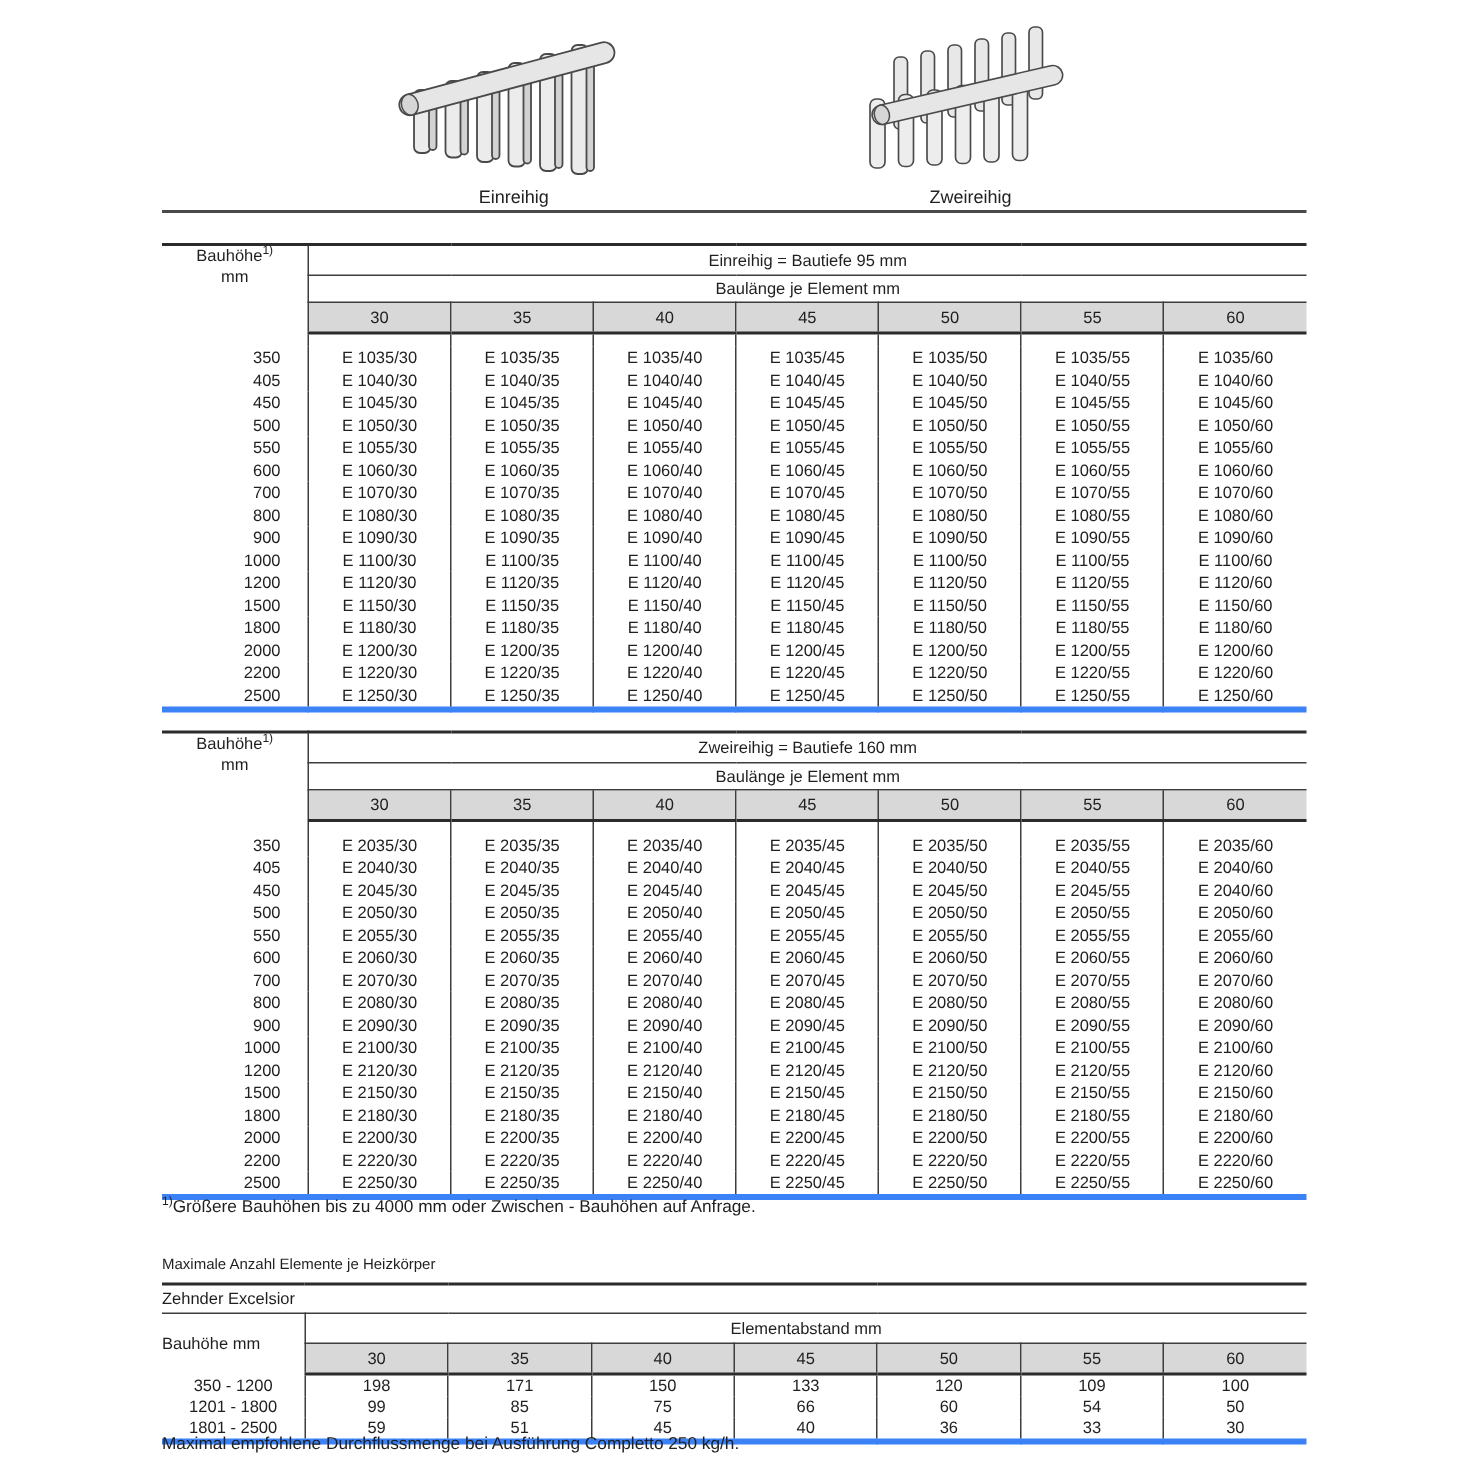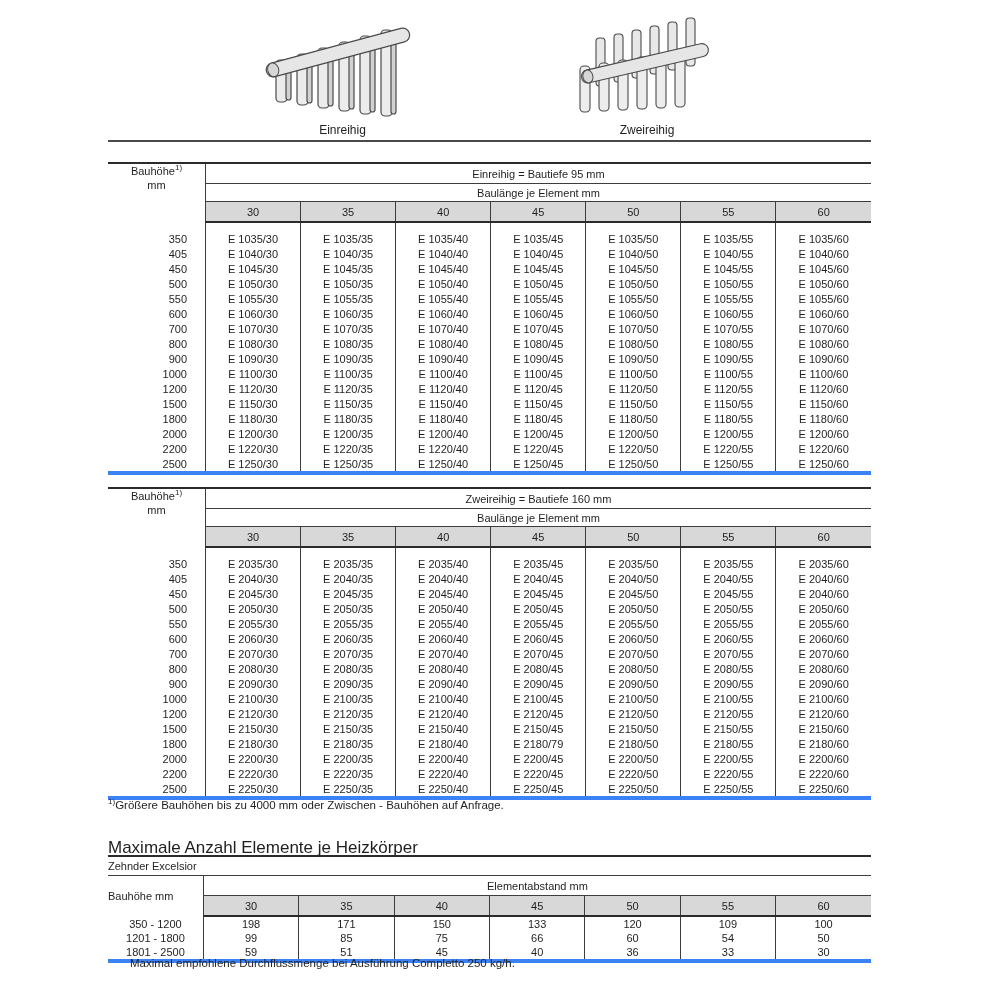--- a/index.html
+++ b/index.html
@@ -30,22 +30,22 @@
   td.colhead{background:#d8d8d8;border-bottom:2px solid #2b2b2b;border-left:1px solid #3d3d3d;text-align:center;height:19px;}
   td.brand{border-bottom:1px solid #3d3d3d;text-align:left;padding-left:7px;height:18px;}
   tbody td.cell{border-left:1px solid #3d3d3d;text-align:center;height:15px;}
   tbody td.rh{text-align:right;padding-right:18px;height:15px;}
   tbody td.rh3{text-align:center;padding-right:0;height:14px;}
   #table3 tbody td.cell{height:14px;}
   tr.spacer-row td{height:8px !important;}
   sup{font-size:8px;vertical-align:super;line-height:0;}
 
   .footnote{position:absolute;left:108px;top:799px;font-size:11.5px;color:#1f1f1f;}
-  .section-heading{position:absolute;left:108px;top:838px;font-size:17px;color:#1f1f1f;}
-  .flow-note{position:absolute;left:108px;top:957px;font-size:11.5px;color:#1f1f1f;margin-left:22px;}
+  .section-heading{position:absolute;left:108px;top:838px;font-size:10px;color:#1f1f1f;}
+  .flow-note{position:absolute;left:108px;top:957px;font-size:11.5px;color:#1f1f1f;}
 </style>
 </head>
 <body>
 
 <div class="figure" id="fig1">
   <svg width="185" height="110" viewBox="0 0 185 110">
     <g stroke="#4a4a4a" stroke-width="1.2" fill="#ececec">
       <rect x="26" y="52" width="11" height="42" rx="4"></rect>
         <rect x="36" y="53" width="5" height="39" rx="2.5" fill="#d2d2d2"></rect>
       <rect x="47" y="46" width="11" height="51" rx="4"></rect>
@@ -436,21 +436,21 @@
         <td class="cell">E 2150/45</td>
         <td class="cell">E 2150/50</td>
         <td class="cell">E 2150/55</td>
         <td class="cell">E 2150/60</td>
       </tr>
       <tr>
         <td class="rh">1800</td>
         <td class="cell">E 2180/30</td>
         <td class="cell">E 2180/35</td>
         <td class="cell">E 2180/40</td>
-        <td class="cell">E 2180/79</td>
+        <td class="cell">E 2180/45</td>
         <td class="cell">E 2180/50</td>
         <td class="cell">E 2180/55</td>
         <td class="cell">E 2180/60</td>
       </tr>
       <tr>
         <td class="rh">2000</td>
         <td class="cell">E 2200/30</td>
         <td class="cell">E 2200/35</td>
         <td class="cell">E 2200/40</td>
         <td class="cell">E 2200/45</td>

